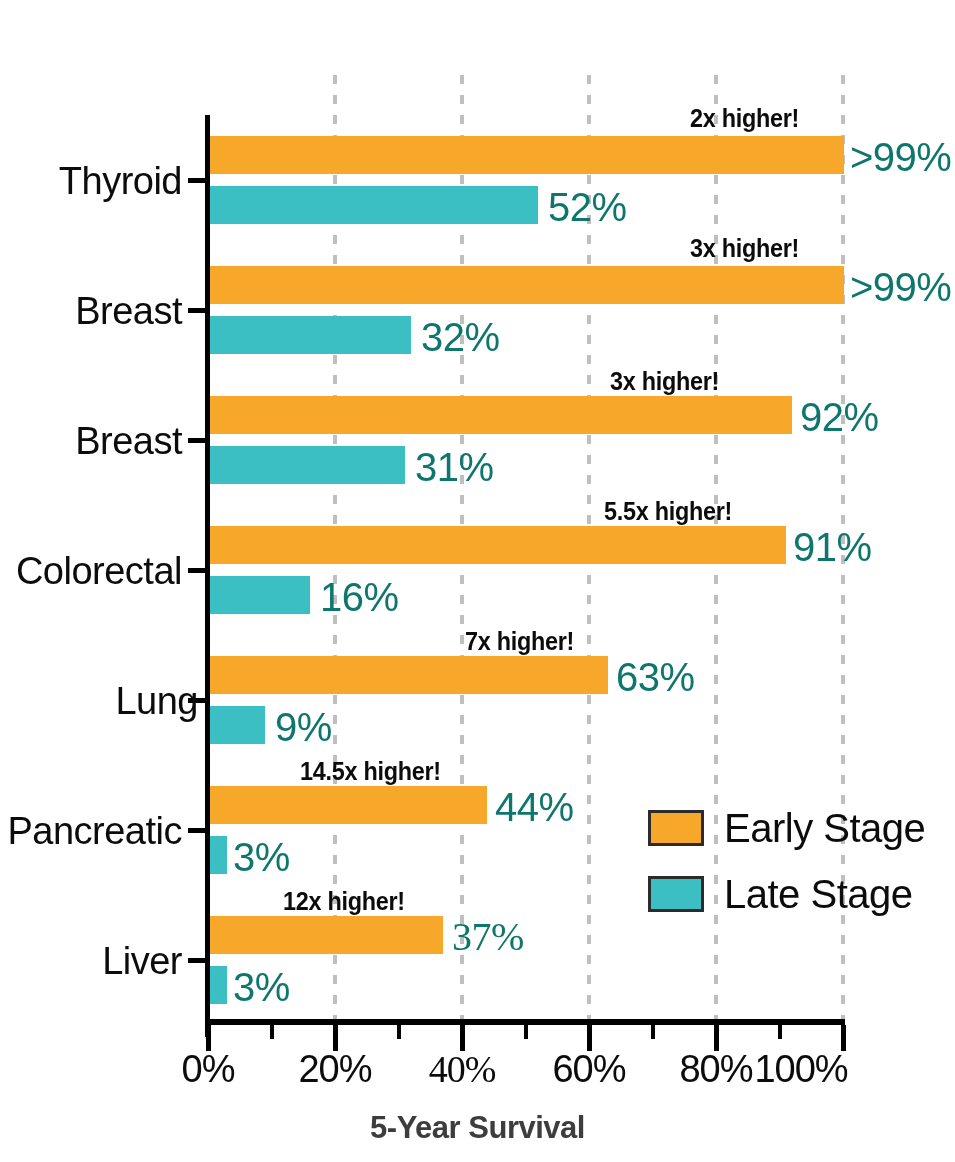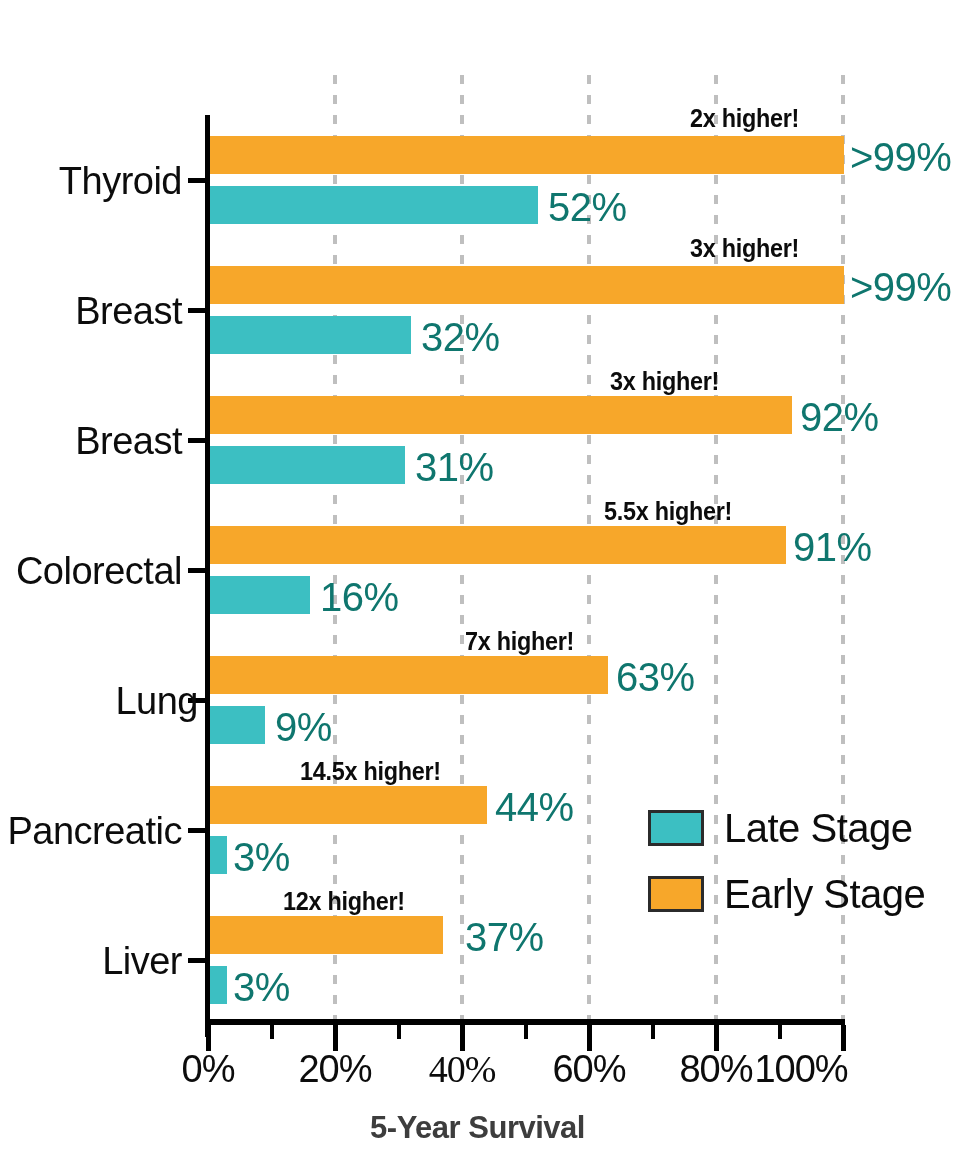--- a/index.html
+++ b/index.html
@@ -121,21 +121,21 @@
     <div class="annot" style="left:300px;top:758px;">14.5x higher!</div>
     <div class="bar early" style="left:208px;top:786px;width:279px;height:38px;"></div>
     <div class="bar-value" style="left:495px;top:787px;">44%</div>
     <div class="bar late" style="left:208px;top:836px;width:19px;height:38px;"></div>
     <div class="bar-value" style="left:233px;top:837px;">3%</div>
     <div class="ytick" style="left:188px;top:828px;"></div>
     <div class="cat-label" style="left:0px;top:812px;width:182px;">Pancreatic</div>
 
     <div class="annot" style="left:283px;top:888px;">12x higher!</div>
     <div class="bar early" style="left:208px;top:916px;width:235px;height:38px;"></div>
-    <div class="bar-value" style="left:465px;top:917px;">37%</div>
+    <div class="bar-value" style="left:452px;top:917px;font-family:Liberation Serif, serif;">37%</div>
     <div class="bar late" style="left:208px;top:966px;width:19px;height:38px;"></div>
     <div class="bar-value" style="left:233px;top:967px;">3%</div>
     <div class="ytick" style="left:188px;top:958px;"></div>
     <div class="cat-label" style="left:0px;top:942px;width:182px;">Liver</div>
 
     <div class="yaxis"></div>
     <div class="xaxis"></div>
 
     <div class="tick-major" style="left:206px;"></div>
     <div class="tick-major" style="left:333px;"></div>
@@ -154,23 +154,23 @@
     <div class="xtick-label" style="left:275px;top:1050px;width:120px;">20%</div>
     <div class="xtick-label" style="left:402px;top:1050px;width:120px;font-family:Liberation Serif, serif;">40%</div>
     <div class="xtick-label" style="left:529px;top:1050px;width:120px;">60%</div>
     <div class="xtick-label" style="left:656px;top:1050px;width:120px;">80%</div>
     <div class="xtick-label" style="left:736px;top:1050px;width:130px;">100%</div>
 
     <div class="axis-title">5-Year Survival</div>
 
     <div class="legend">
       <div class="legend-row">
+        <span class="legend-swatch early"></span>
+        <span class="legend-text">Early Stage</span>
+      </div>
+      <div class="legend-row">
         <span class="legend-swatch late"></span>
         <span class="legend-text">Late Stage</span>
-      </div>
-      <div class="legend-row">
-        <span class="legend-swatch early"></span>
-        <span class="legend-text">Early Stage</span>
       </div>
     </div>
 
   </div>
 </div>
 
 </body></html>

